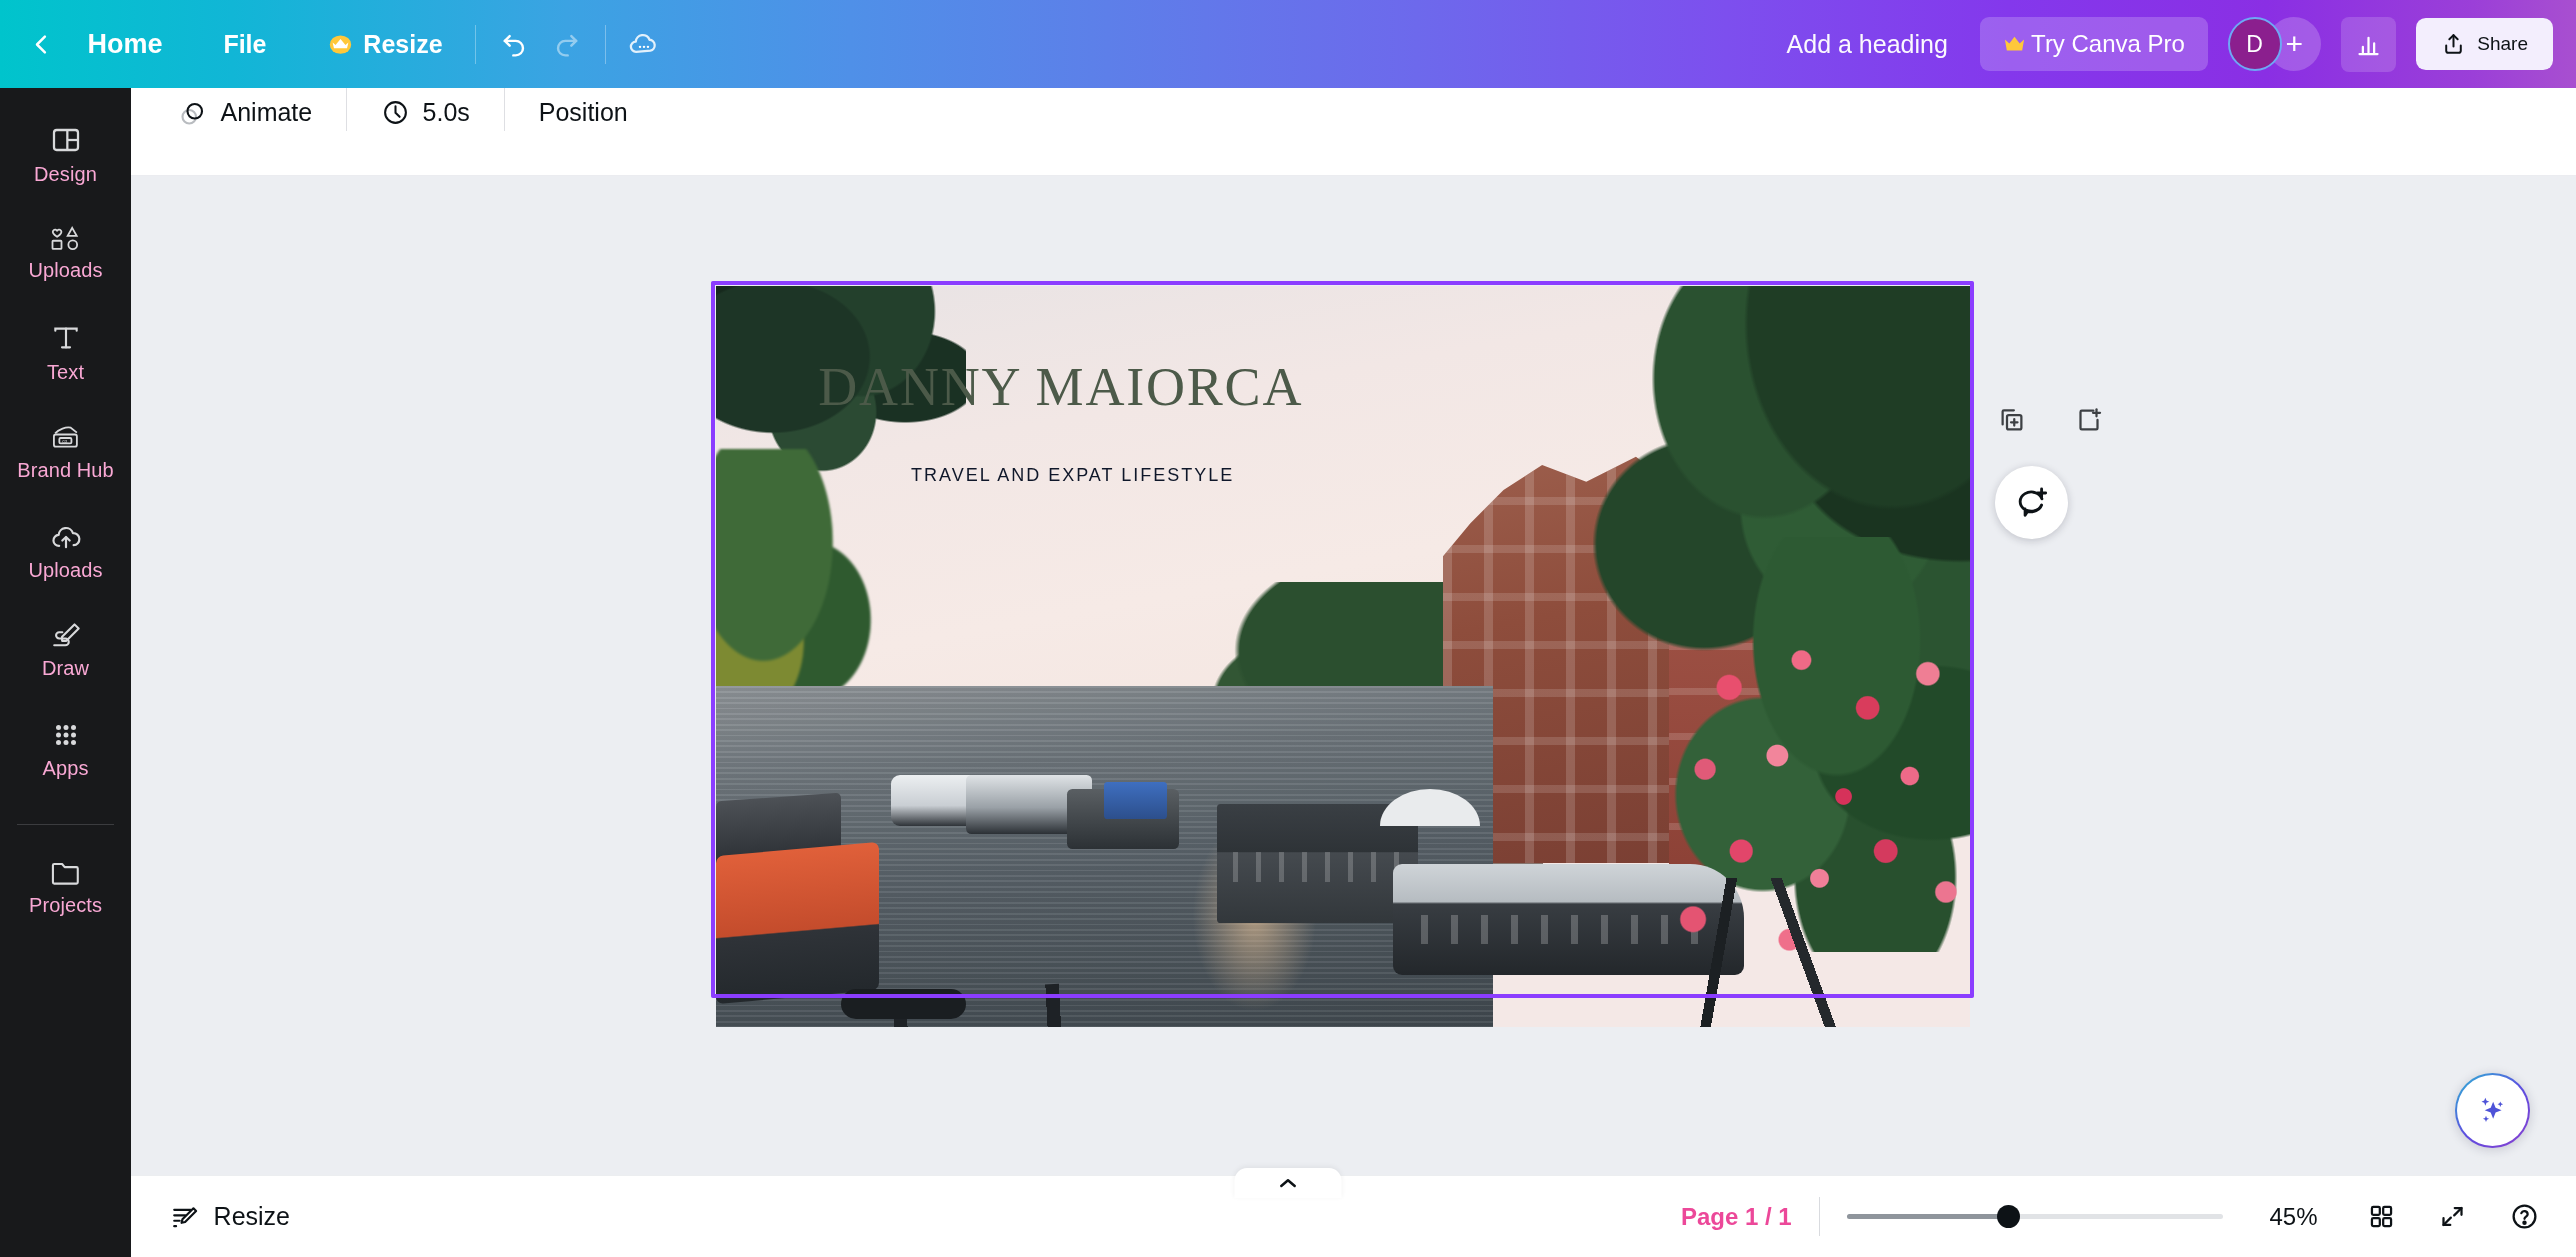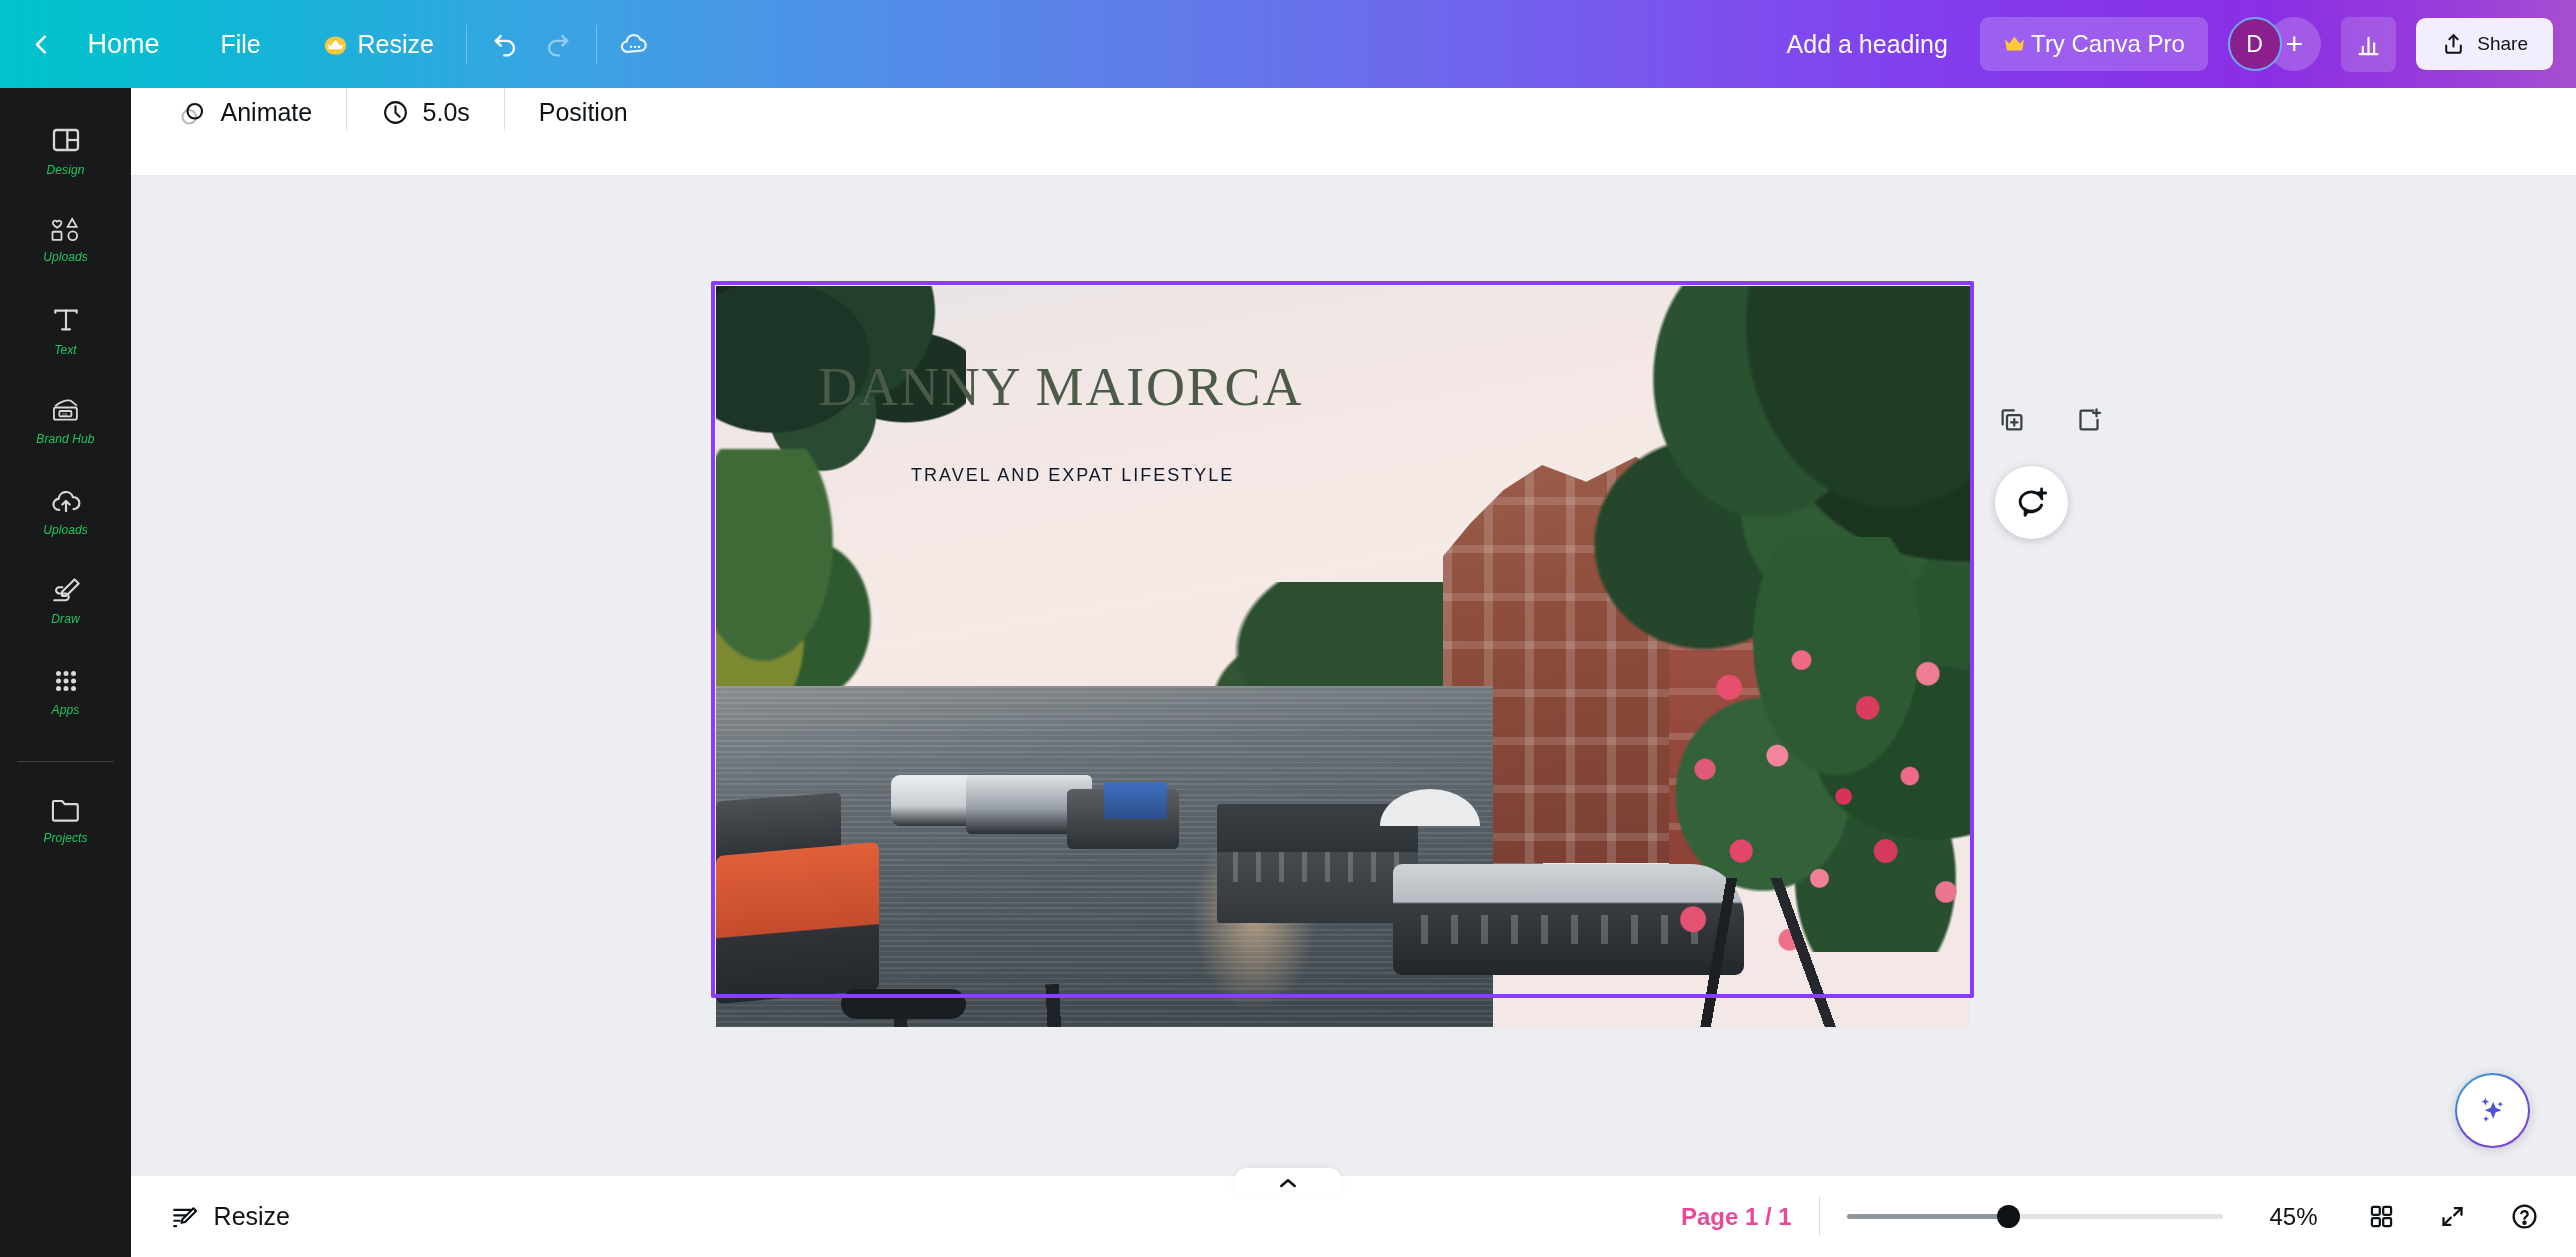--- a/index.html
+++ b/index.html
@@ -22,22 +22,22 @@
   }
   .tb-left { display: flex; align-items: center; height: 100%; }
   .tb-back {
     width: 50px; height: 50px; margin-left: 16px;
     display: flex; align-items: center; justify-content: center;
     border-radius: 7.2px; cursor: pointer;
   }
   .tb-item {
     color: #fff; font-size: 25px; padding: 9px 19.7px;
     border-radius: 7.2px; cursor: pointer; white-space: nowrap;
-    display: flex; align-items: center; gap: 9px;
-    font-weight: 400;
+    display: flex; gap: 9px;
+    font-weight: 700;
   }
   .tb-item.home { font-size: 27px; margin-left: 1.8px; }
   .tb-divider {
     width: 0.9px; height: 39px; background: rgba(255,255,255,0.32);
     margin: 0 12.5px;
   }
   .tb-iconbtn {
     width: 52px; height: 52px; border-radius: 8px; cursor: pointer;
     display: flex; align-items: center; justify-content: center;
   }
@@ -83,21 +83,21 @@
   .rail {
     position: absolute; left: 0; top: 88px; width: 131px; height: 1170px;
     background: #18191b; display: flex; flex-direction: column;
     align-items: center; padding-top: 21.5px; z-index: 30;
   }
   .rail-item {
     width: 106px; padding: 14.3px 0 10.7px; margin-bottom: 14.3px;
     display: flex; flex-direction: column; align-items: center; gap: 7.2px;
     border-radius: 9px; cursor: pointer;
   }
-  .rail-item .lbl { color: #22c55e; font-size: 12px; letter-spacing: 0.1px; font-style: italic; }
+  .rail-item .lbl { color: #f9a8d4; font-size: 20px; letter-spacing: 0.1px; }
   .rail-sep { width: 97px; height: 0.9px; background: #3b3c3f; margin: 19.7px 0 18px; }
 
   
   .subbar {
     position: absolute; left: 131px; top: 88px; width: 2445px; height: 88px;
     background: #fff; display: flex; align-items: flex-start;
     z-index: 20;
     border-bottom: 0.9px solid #ebecf0;
   }
   .sb-item {

